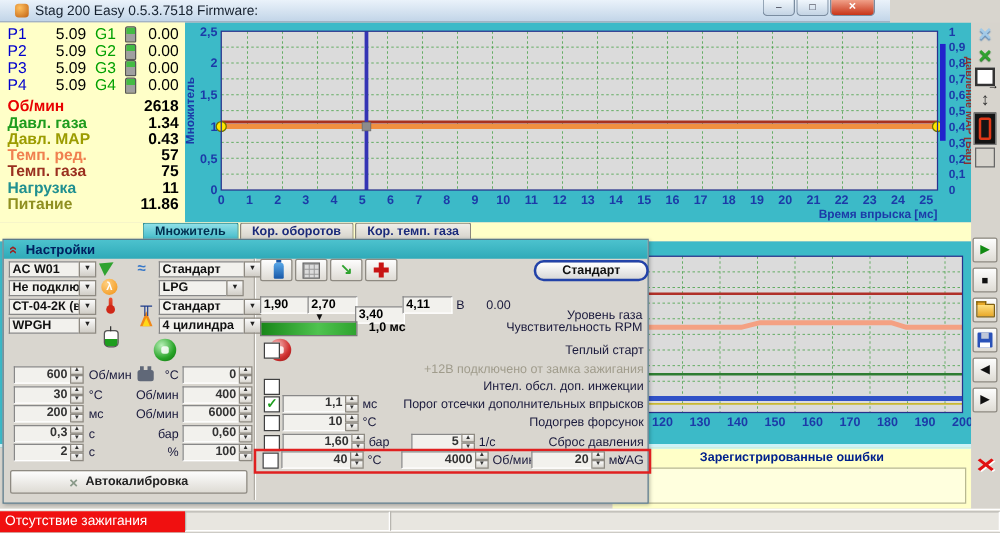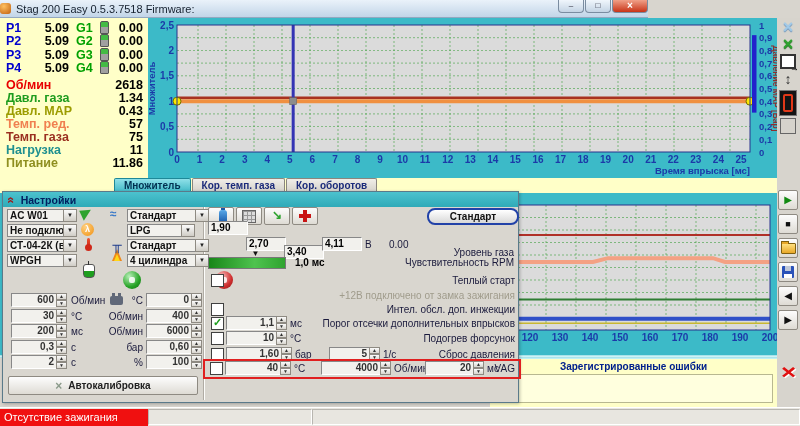--- a/index.html
+++ b/index.html
@@ -1,29 +1,29 @@
 <!DOCTYPE html>
 <html><head>
 <meta charset="utf-8">
 <style>
   html,body{margin:0;padding:0}
   body{font-family:"Liberation Sans",sans-serif;background:#888}
   #app{position:relative;width:800px;height:426px;background:#D8D5CE;overflow:hidden;font-family:"Liberation Sans",sans-serif}
 
   
-  .titlebar{position:absolute;left:0;top:0;width:648px;height:18px;background:linear-gradient(#EAF2FA,#C2D5E8);border-bottom:1px solid #93A8C0;display:flex;align-items:center;padding:0 0;box-sizing:border-box}
+  .titlebar{position:absolute;left:0;top:0;width:712px;height:18px;background:linear-gradient(#EAF2FA,#C2D5E8);border-bottom:1px solid #93A8C0;display:flex;align-items:center;padding:0 12px;box-sizing:border-box}
   .app-icon{width:11px;height:11px;border-radius:3px;background:radial-gradient(circle at 35% 30%,#FFC060,#C06010);display:inline-block}
   .title-text{font-size:11px;color:#15202E;margin-left:5px;white-space:nowrap}
   .win-controls{margin-left:auto;display:flex;gap:1px;align-self:flex-start}
   .wc{width:26px;height:13px;border:1px solid #7A8CA0;border-top:none;border-radius:0 0 4px 4px;background:linear-gradient(#F0F6FC,#C4D4E4);font-size:8px;line-height:10px;color:#223;text-align:center;padding:0;cursor:pointer}
   .wc.close{width:36px;background:linear-gradient(#F0A088,#C83418);color:#FFF;font-size:10px;font-weight:bold}
 
   
   #readings{position:absolute;left:0;top:18px;width:148px;height:160px;background:#FFFFC8;box-sizing:border-box;padding-top:3px}
-  .irow{display:flex;align-items:flex-start;height:13.4px;padding:0 5px 0 6px;font-weight:bold;font-size:12.5px}
+  .irow{display:flex;align-items:flex-end;height:13.4px;padding:0 5px 0 6px;font-weight:normal;font-size:12.5px}
   .irow .pl{width:23px;color:#0000CD}
   .irow .pv{width:40px;text-align:right;color:#000}
   .irow .gl{width:24px;margin-left:7px;color:#00A000}
   .ic-inj{display:inline-block;width:7px;height:11px;background:linear-gradient(#44BB44 0 5px,#A0A0A0 5px 100%);border:1px solid #555;border-radius:2px 2px 1px 1px}
   .irow .gv{flex:1;text-align:right;color:#000}
   .prow{display:flex;height:13px;padding:0 5px 0 6px;font-weight:bold;font-size:12.5px;align-items:center}
   .prow.mt{margin-top:4px}
   .prow .plab{flex:1;white-space:nowrap}
   .prow .pval{text-align:right;color:#000}
 
@@ -286,22 +286,22 @@
       <text x="611" y="61.3" text-anchor="start" font-size="9.5" font-weight="bold" fill="#1C3AA8" font-family="Liberation Sans, sans-serif">0,6</text>
       <text x="611" y="48.60000000000001" text-anchor="start" font-size="9.5" font-weight="bold" fill="#1C3AA8" font-family="Liberation Sans, sans-serif">0,7</text>
       <text x="611" y="35.89999999999999" text-anchor="start" font-size="9.5" font-weight="bold" fill="#1C3AA8" font-family="Liberation Sans, sans-serif">0,8</text>
       <text x="611" y="23.200000000000003" text-anchor="start" font-size="9.5" font-weight="bold" fill="#1C3AA8" font-family="Liberation Sans, sans-serif">0,9</text>
       <text x="611" y="10.5" text-anchor="start" font-size="9.5" font-weight="bold" fill="#1C3AA8" font-family="Liberation Sans, sans-serif">1</text>
       <text x="0" y="0" text-anchor="middle" font-size="8.5" font-weight="bold" fill="#8B3030" font-family="Liberation Sans, sans-serif" transform="translate(625,70.5) rotate(90)">Давление MAP [Бар]</text>
     </svg>
 
   <div id="tabs">
       <div class="tab active">Множитель</div>
+      <div class="tab">Кор. оборотов</div>
       <div class="tab">Кор. темп. газа</div>
-      <div class="tab">Кор. оборотов</div>
     </div>
 
   <svg id="scope-chart" width="777" height="165" viewBox="0 0 777 165">
       <rect x="0" y="0" width="777" height="165" fill="#3CBAC8"></rect>
       <rect x="170" y="12" width="600" height="125" fill="#DBDBDB"></rect>
       <line x1="186" y1="12" x2="186" y2="137" stroke="#3E9E3E" stroke-width="0.8" stroke-dasharray="2,2" opacity="0.75"></line>
       <line x1="216" y1="12" x2="216" y2="137" stroke="#3E9E3E" stroke-width="0.8" stroke-dasharray="2,2" opacity="0.75"></line>
       <line x1="246" y1="12" x2="246" y2="137" stroke="#3E9E3E" stroke-width="0.8" stroke-dasharray="2,2" opacity="0.75"></line>
       <line x1="276" y1="12" x2="276" y2="137" stroke="#3E9E3E" stroke-width="0.8" stroke-dasharray="2,2" opacity="0.75"></line>
       <line x1="306" y1="12" x2="306" y2="137" stroke="#3E9E3E" stroke-width="0.8" stroke-dasharray="2,2" opacity="0.75"></line>
@@ -511,21 +511,21 @@
         <button class="btn3d tbtn" style="left:233px;top:0px">
           <span class="sicon ic-records-table" style="position:relative"></span>
         </button>
         <button class="btn3d tbtn" style="left:261px;top:0px">
           <span class="sicon ic-jump-arrow" style="position:relative"></span>
         </button>
         <button class="btn3d tbtn" style="left:289px;top:0px">
           <span class="sicon ic-first-aid" style="position:relative"></span>
         </button>
         <button class="stdbtn" style="left:424px;top:1px">Стандарт</button>
-        <span class="field lft" style="left:205px;top:14px;width:34px">1,90</span>
+        <span class="field lft" style="left:205px;top:30px;width:34px">1,90</span>
         <span class="field lft" style="left:243px;top:30px;width:34px">2,70</span>
         <span class="field lft" style="left:281px;top:38px;width:34px">3,40</span>
         <span class="field lft" style="left:319px;top:30px;width:34px">4,11</span>
         <span class="ulabel" style="left:362px;top:32px">В</span>
         <span class="ulabel" style="left:386px;top:32px">0.00</span>
         <span class="rowlabel" style="top:40px">Уровень газа</span>
         <span class="slider" style="left:205px;top:50px">
           <i class="smark">▼</i>
         </span>
         <span class="ulabel b" style="left:292px;top:50px">1,0 мс</span>

